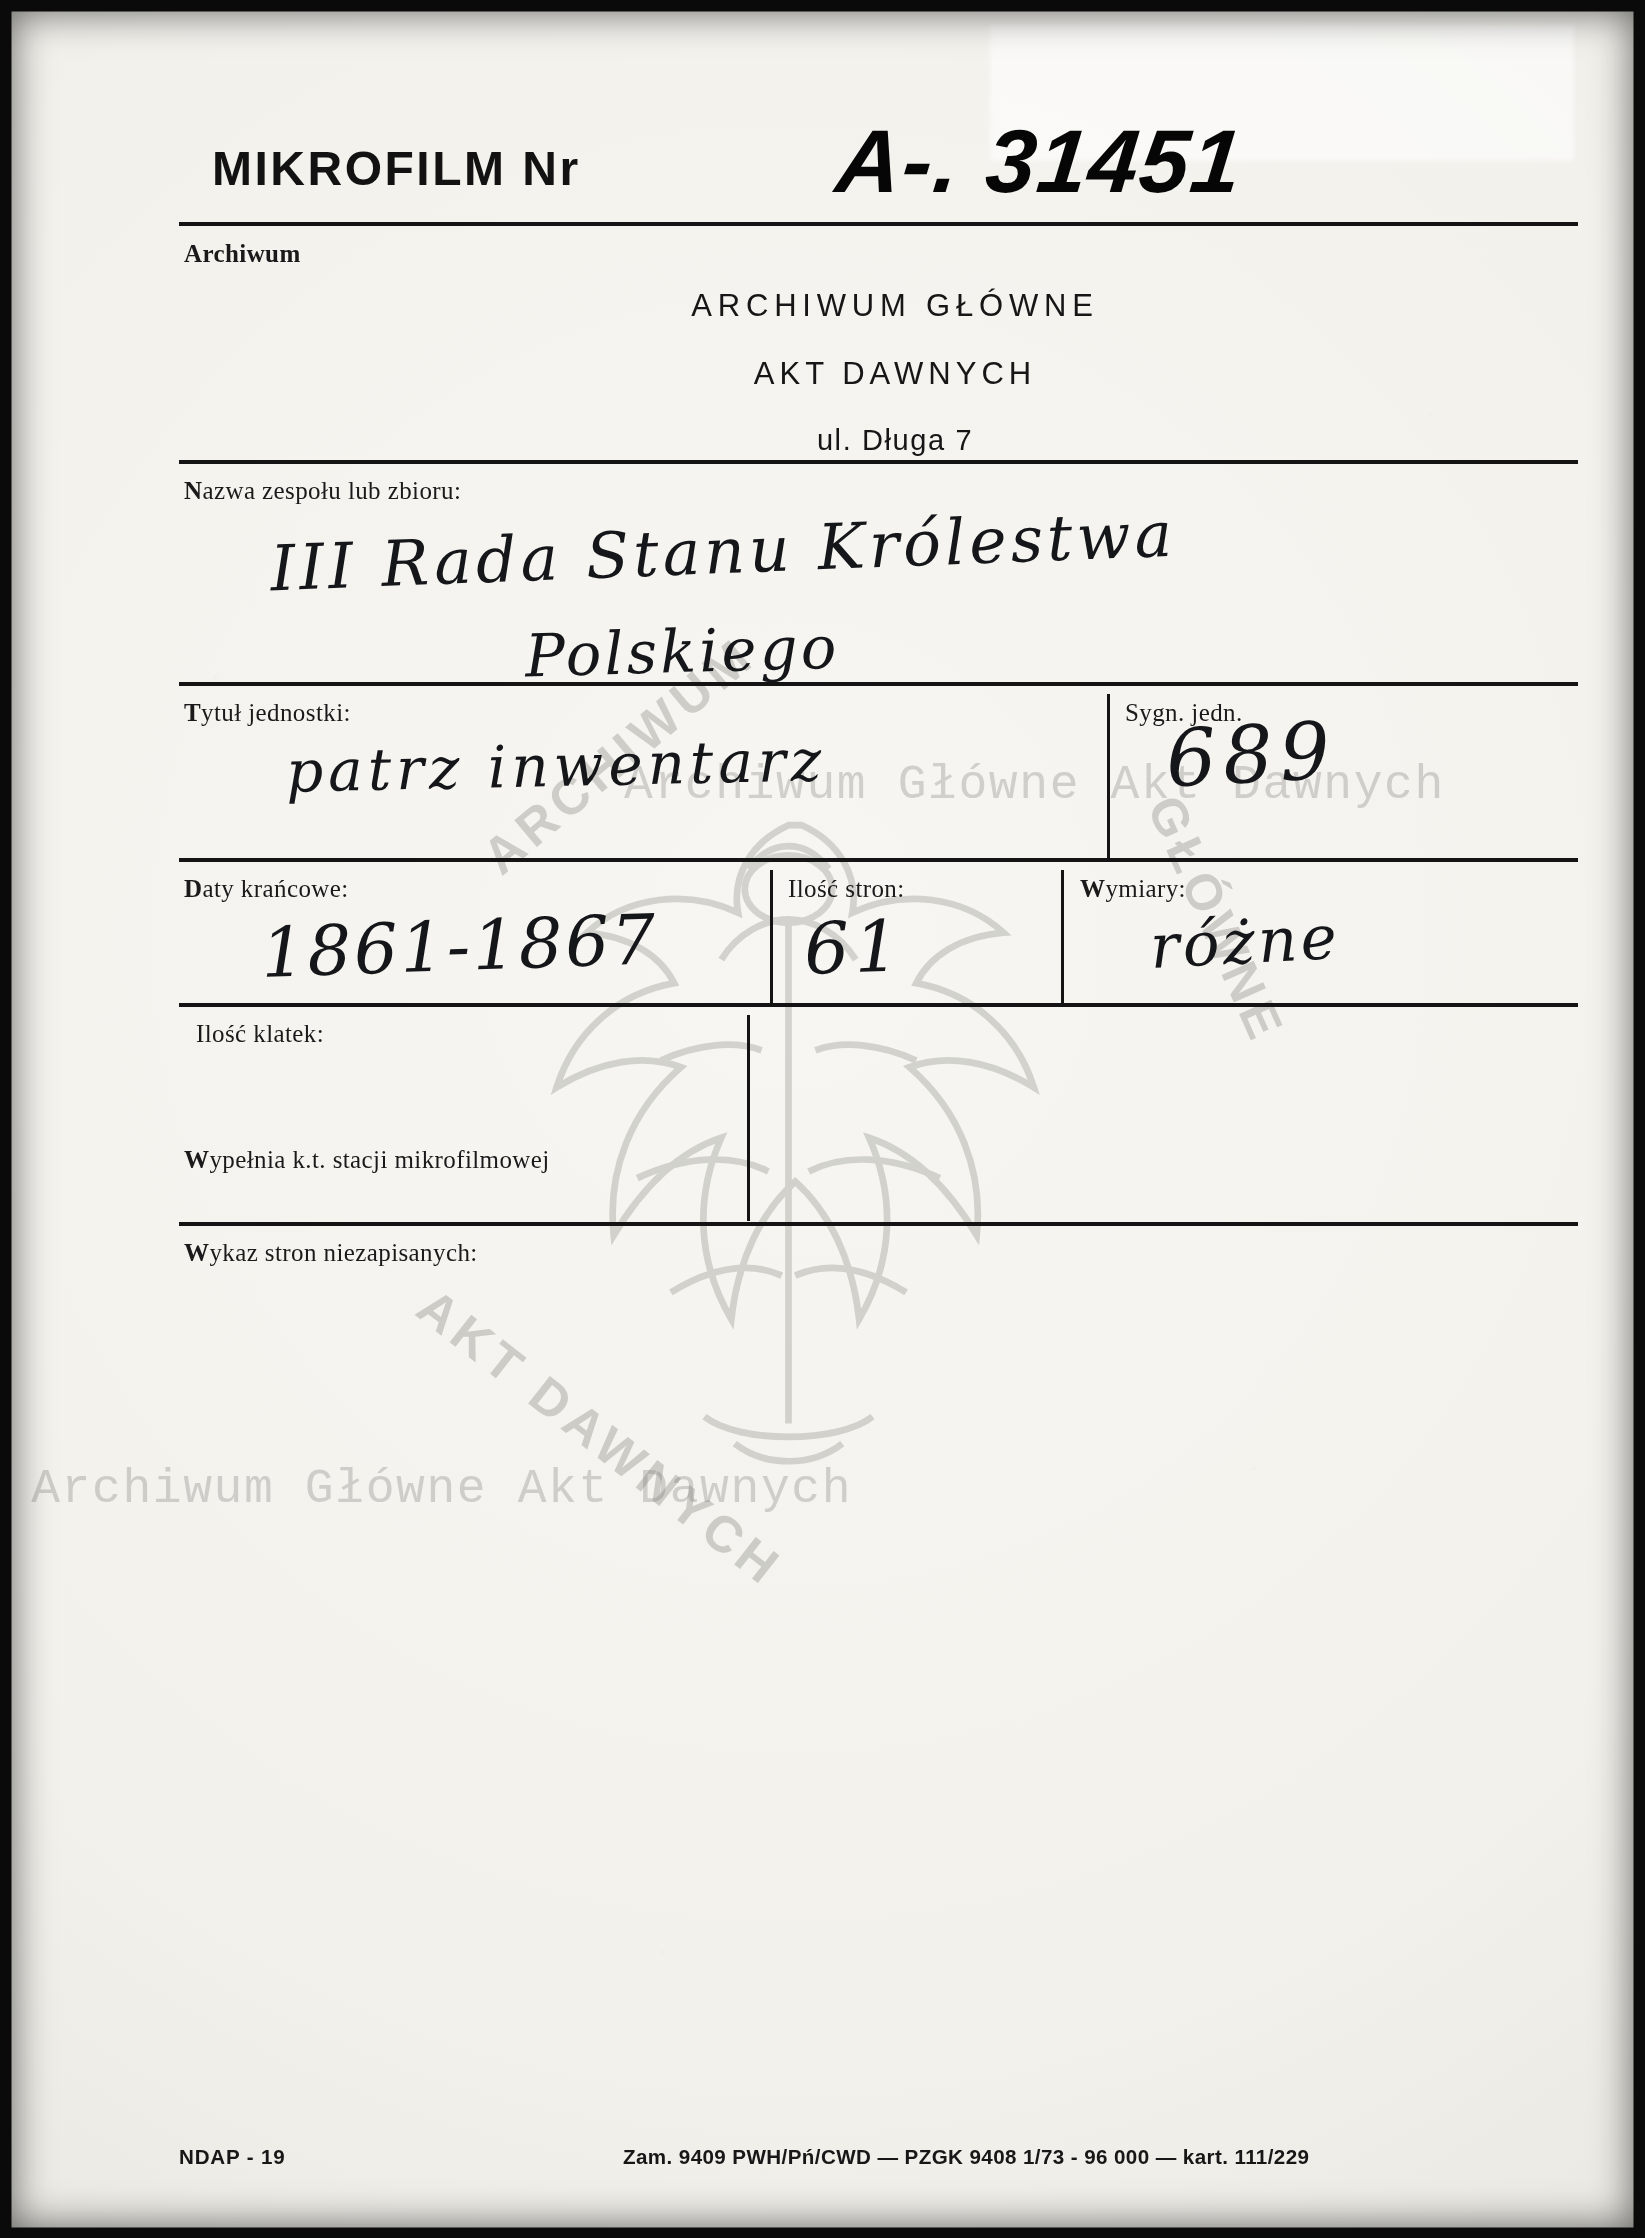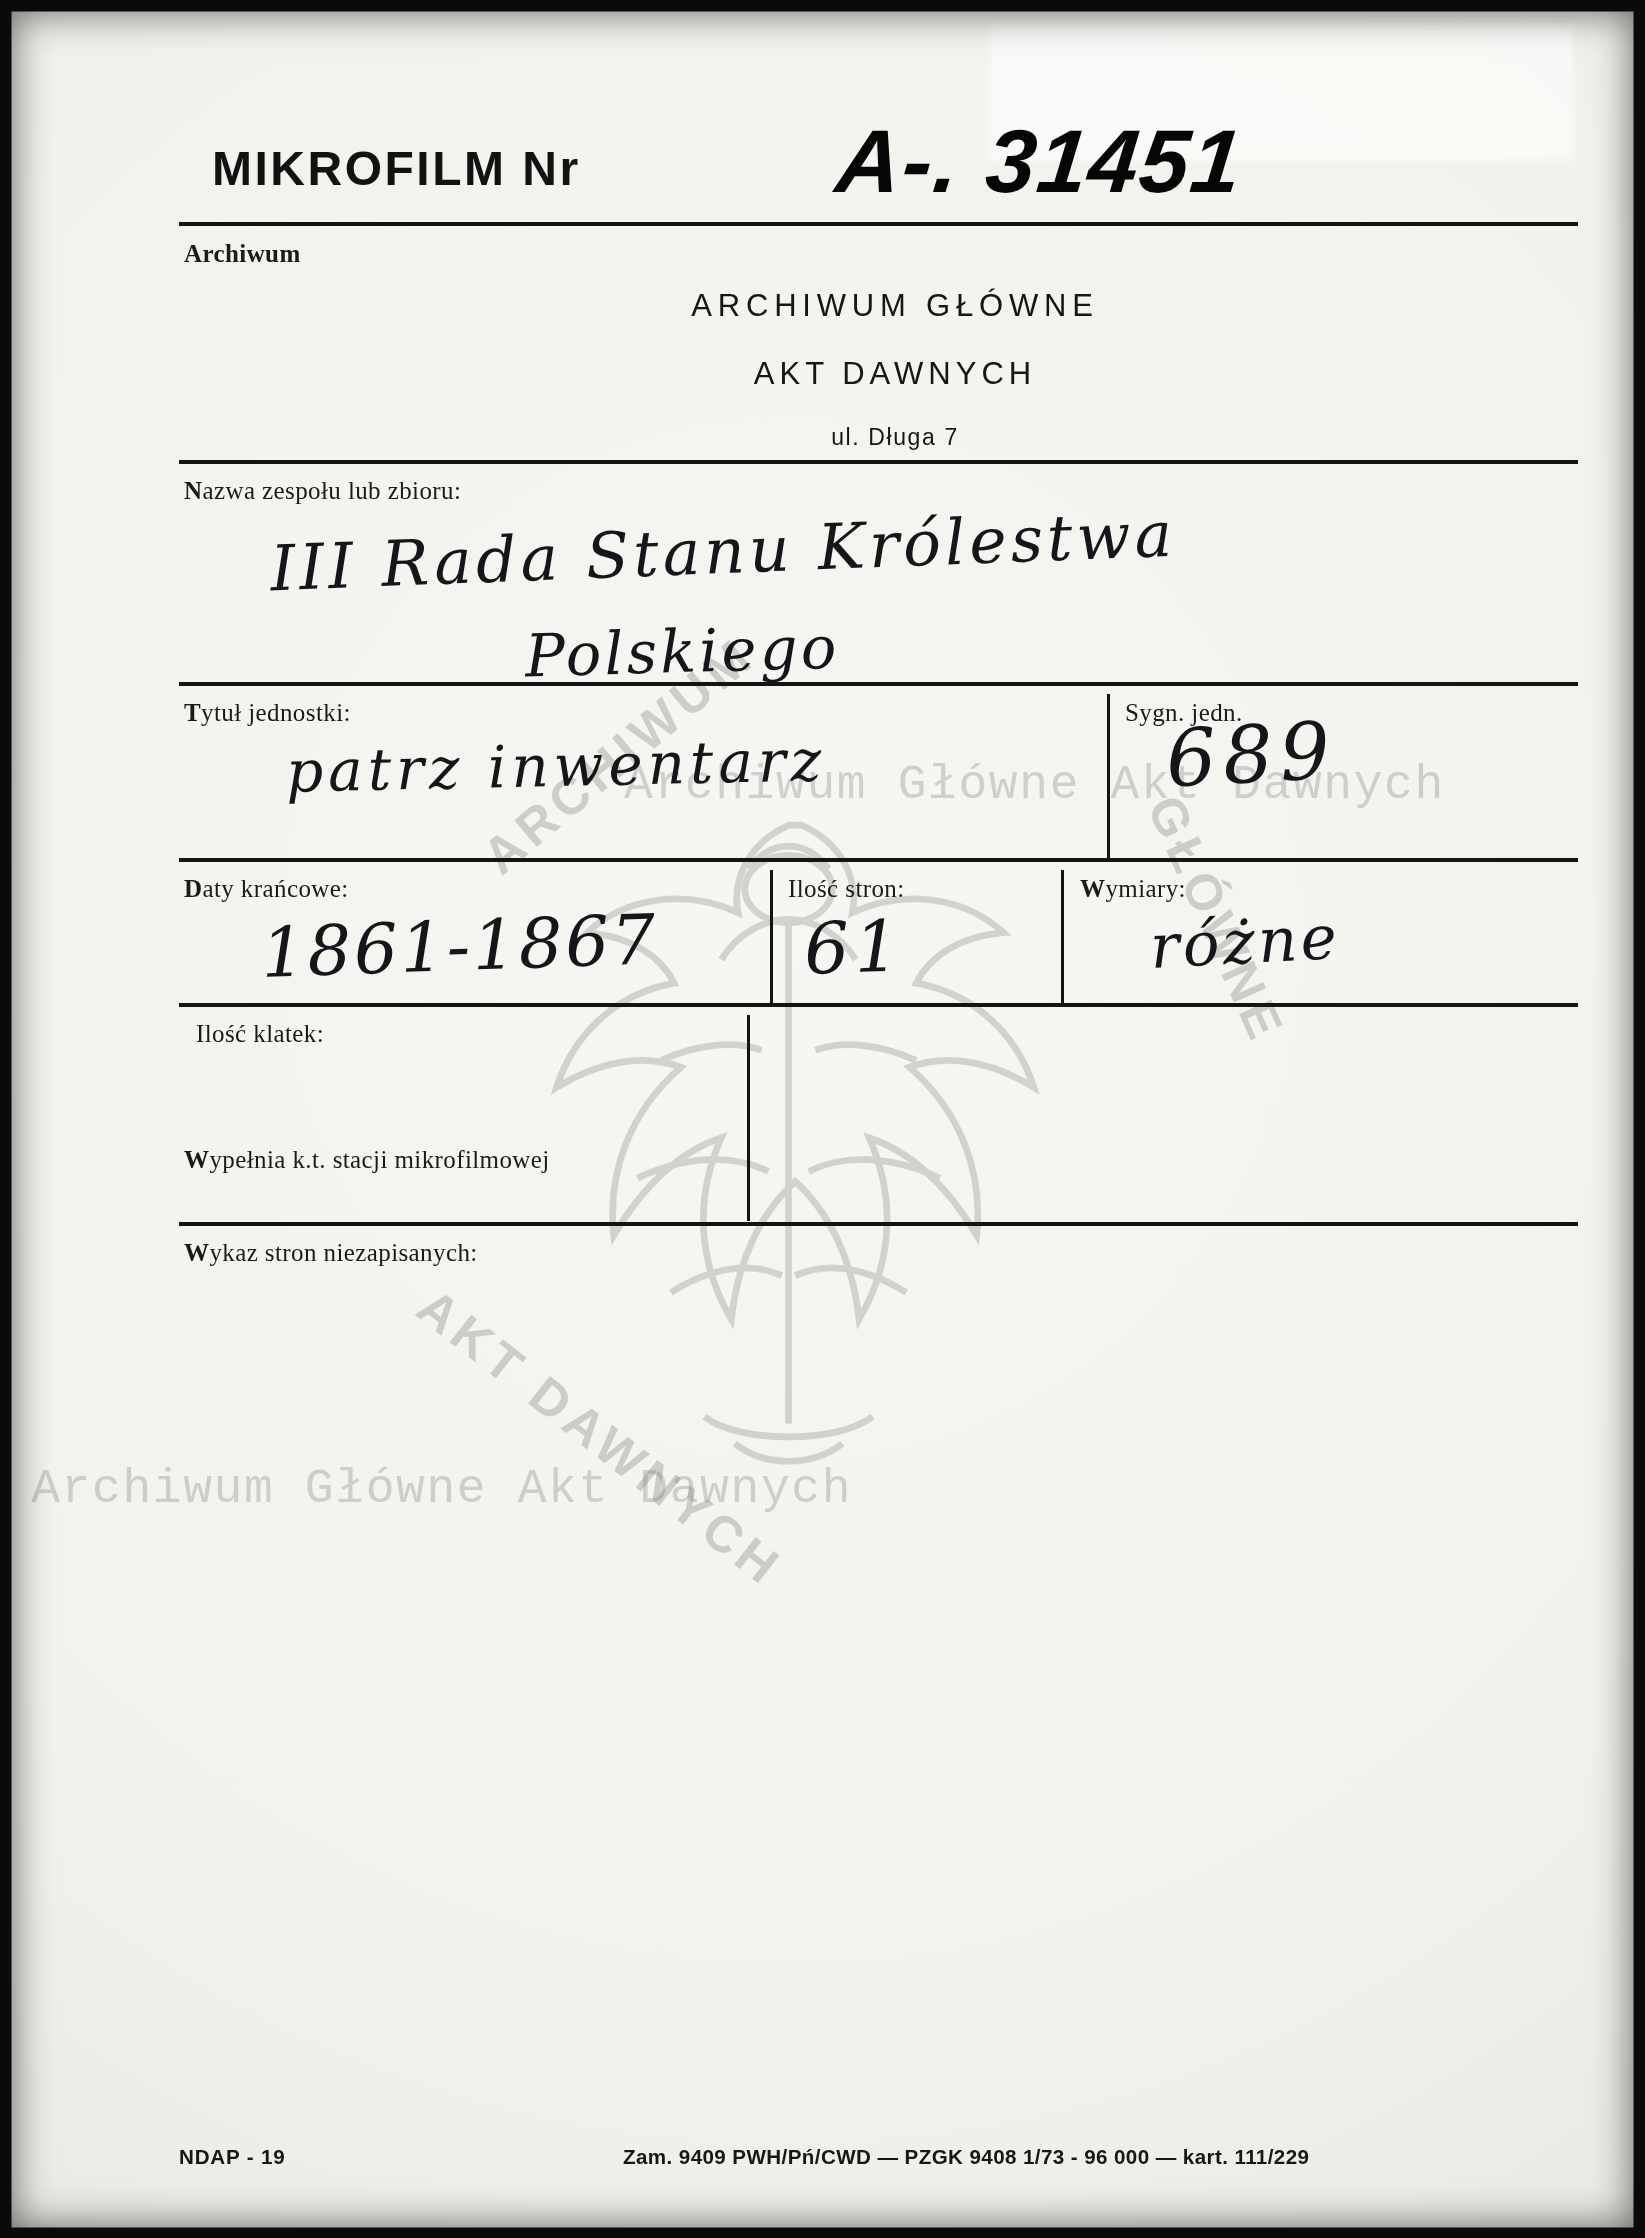--- a/index.html
+++ b/index.html
@@ -163,21 +163,21 @@
     top: 115px;
     width: 740px;
     text-align: center;
     font-family: "Liberation Sans", sans-serif;
     color: #161616;
   }
   .arch-block div { white-space: nowrap; margin-top: 32px; }
   .ab1 { font-size: 31px; letter-spacing: 5.8px; }
   .ab2 { font-size: 31px; letter-spacing: 5px; margin-top: 6.6px; }
   .ab3 { font-size: 25.5px; letter-spacing: 3.3px; margin-top: 8.2px; }
-  .ab4 { font-size: 23px; letter-spacing: 1.6px; margin-top: 6.6px; }
+  .ab4 { font-size: 29px; letter-spacing: 1.6px; margin-top: 6.6px; }
 
   
   .hand {
     position: absolute;
     font-family: "DejaVu Serif", serif;
     font-style: italic;
     color: #15161a;
     white-space: nowrap;
     z-index: 11;
   }

